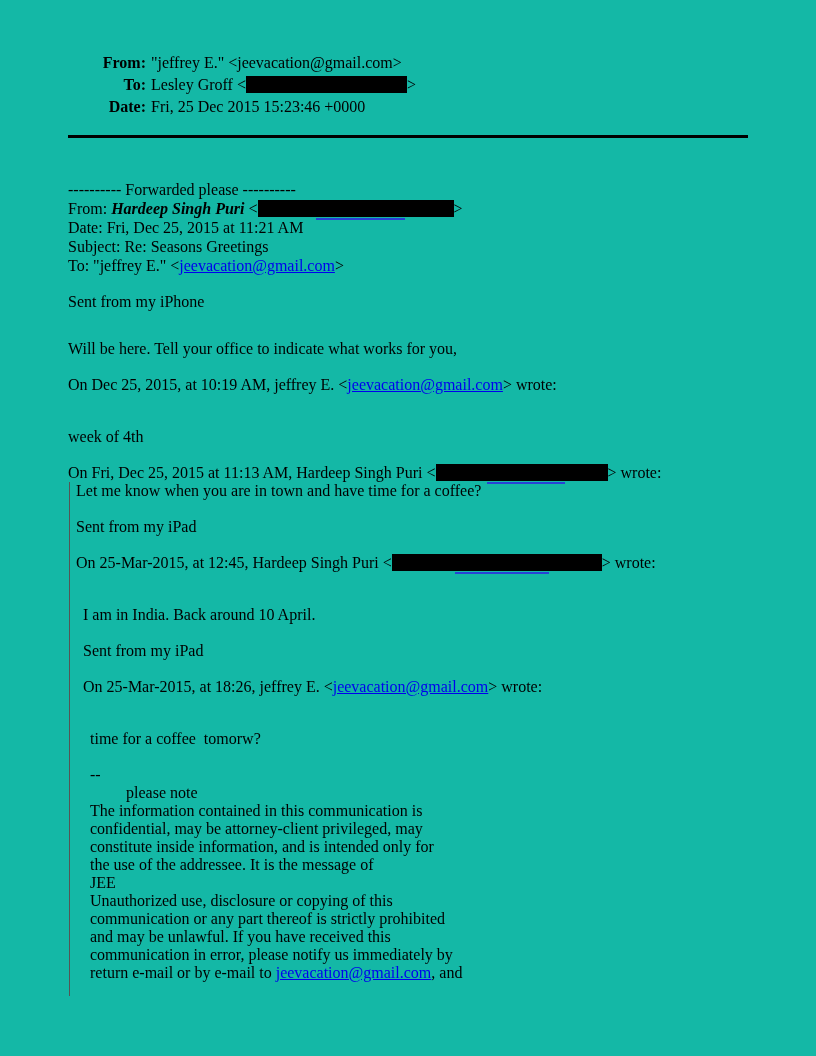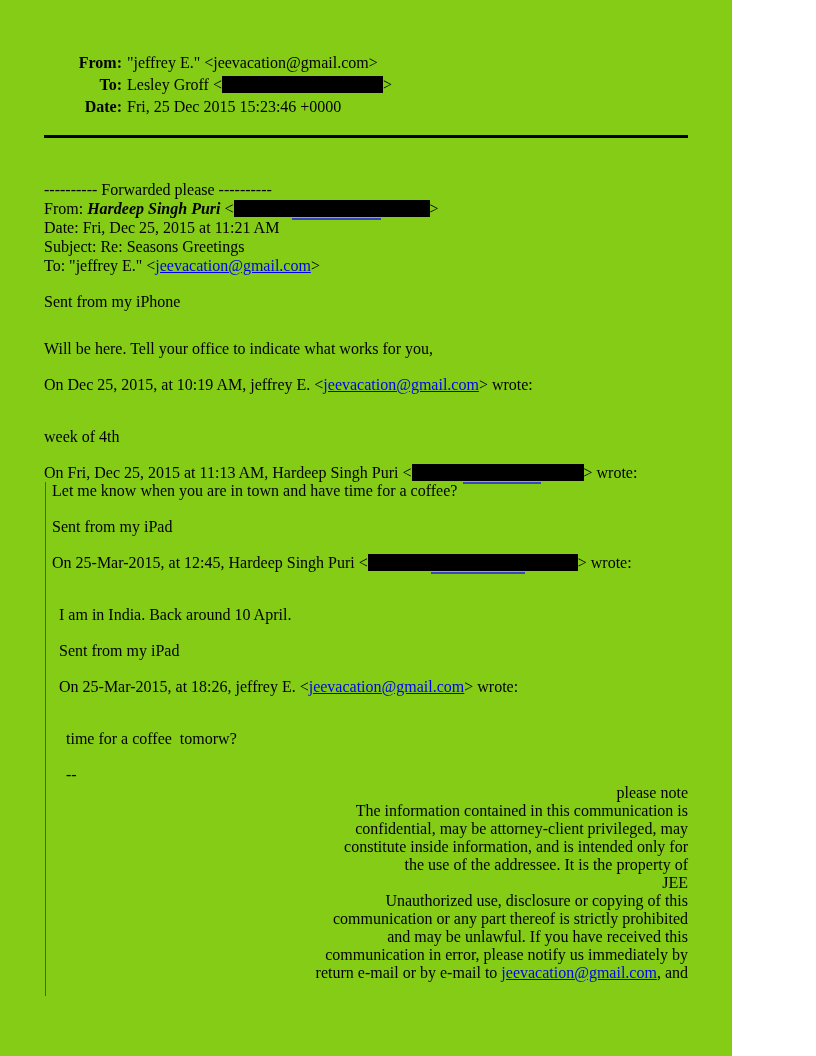--- a/index.html
+++ b/index.html
@@ -1,21 +1,21 @@
 <!DOCTYPE html>
 <html><head>
 <meta charset="utf-8">
 <style>
   html,body { margin:0; padding:0; background:#ffffff; }
   .page {
     position:relative;
-    width:732px; height:1056px;
+    width:816px; height:1056px;
     box-sizing:border-box;
-    padding:0 44px;
-    background:#84cc16;
+    padding:0 68px;
+    background:#14b8a6;
     color:#000000;
     font-family:"Liberation Serif", serif;
     font-size:16px;
     overflow:hidden;
   }
 
   
   .hdr { margin-top:52px; }
   .hrow { display:flex; line-height:22px; }
   .hlabel { width:78px; text-align:right; font-weight:bold; flex:0 0 78px; }
@@ -32,21 +32,21 @@
   .mt29 { margin-top:29px; }
   .mt34 { margin-top:34px; }
 
   .oq  { margin-left:0; }                                   
   .bq1 { border-left:1px solid #555; margin-left:1px; padding-left:6px; padding-bottom:14px; }
   .bq1 > .para:first-child { margin-top:0; }
   .bq2 { margin-left:7px; }
   .bq3 { margin-left:7px; }
 
   .sig { margin-top:0; }
-  .sigline { margin:0; line-height:18px; white-space:pre-wrap;text-align:right; }
+  .sigline { margin:0; line-height:18px; white-space:pre-wrap; }
 
   a.link { color:#0000EE; text-decoration:underline; cursor:pointer; }
 
   .redact {
     display:inline-block;
     background:#000;
     height:17px;
     vertical-align:-3px;
     position:relative;
   }
@@ -112,21 +112,21 @@
         <div class="para"><span>On 25-Mar-2015, at 18:26, jeffrey E. &lt;</span><a class="link">jeevacation@gmail.com</a><span>&gt; wrote:</span></div>
 
         <div class="bq3">
           <div class="para mt34">time for a coffee  tomorw?</div>
           <div class="para">--</div>
           <div class="sig">
             <div class="sigline">         please note</div>
             <div class="sigline">The information contained in this communication is</div>
             <div class="sigline">confidential, may be attorney-client privileged, may</div>
             <div class="sigline">constitute inside information, and is intended only for</div>
-            <div class="sigline">the use of the addressee. It is the property of</div>
+            <div class="sigline">the use of the addressee. It is the message of</div>
             <div class="sigline">JEE</div>
             <div class="sigline">Unauthorized use, disclosure or copying of this</div>
             <div class="sigline">communication or any part thereof is strictly prohibited</div>
             <div class="sigline">and may be unlawful. If you have received this</div>
             <div class="sigline">communication in error, please notify us immediately by</div>
             <div class="sigline"><span>return e-mail or by e-mail to </span><a class="link">jeevacation@gmail.com</a><span>, and</span></div>
           </div>
         </div>
       </div>
     </div>

